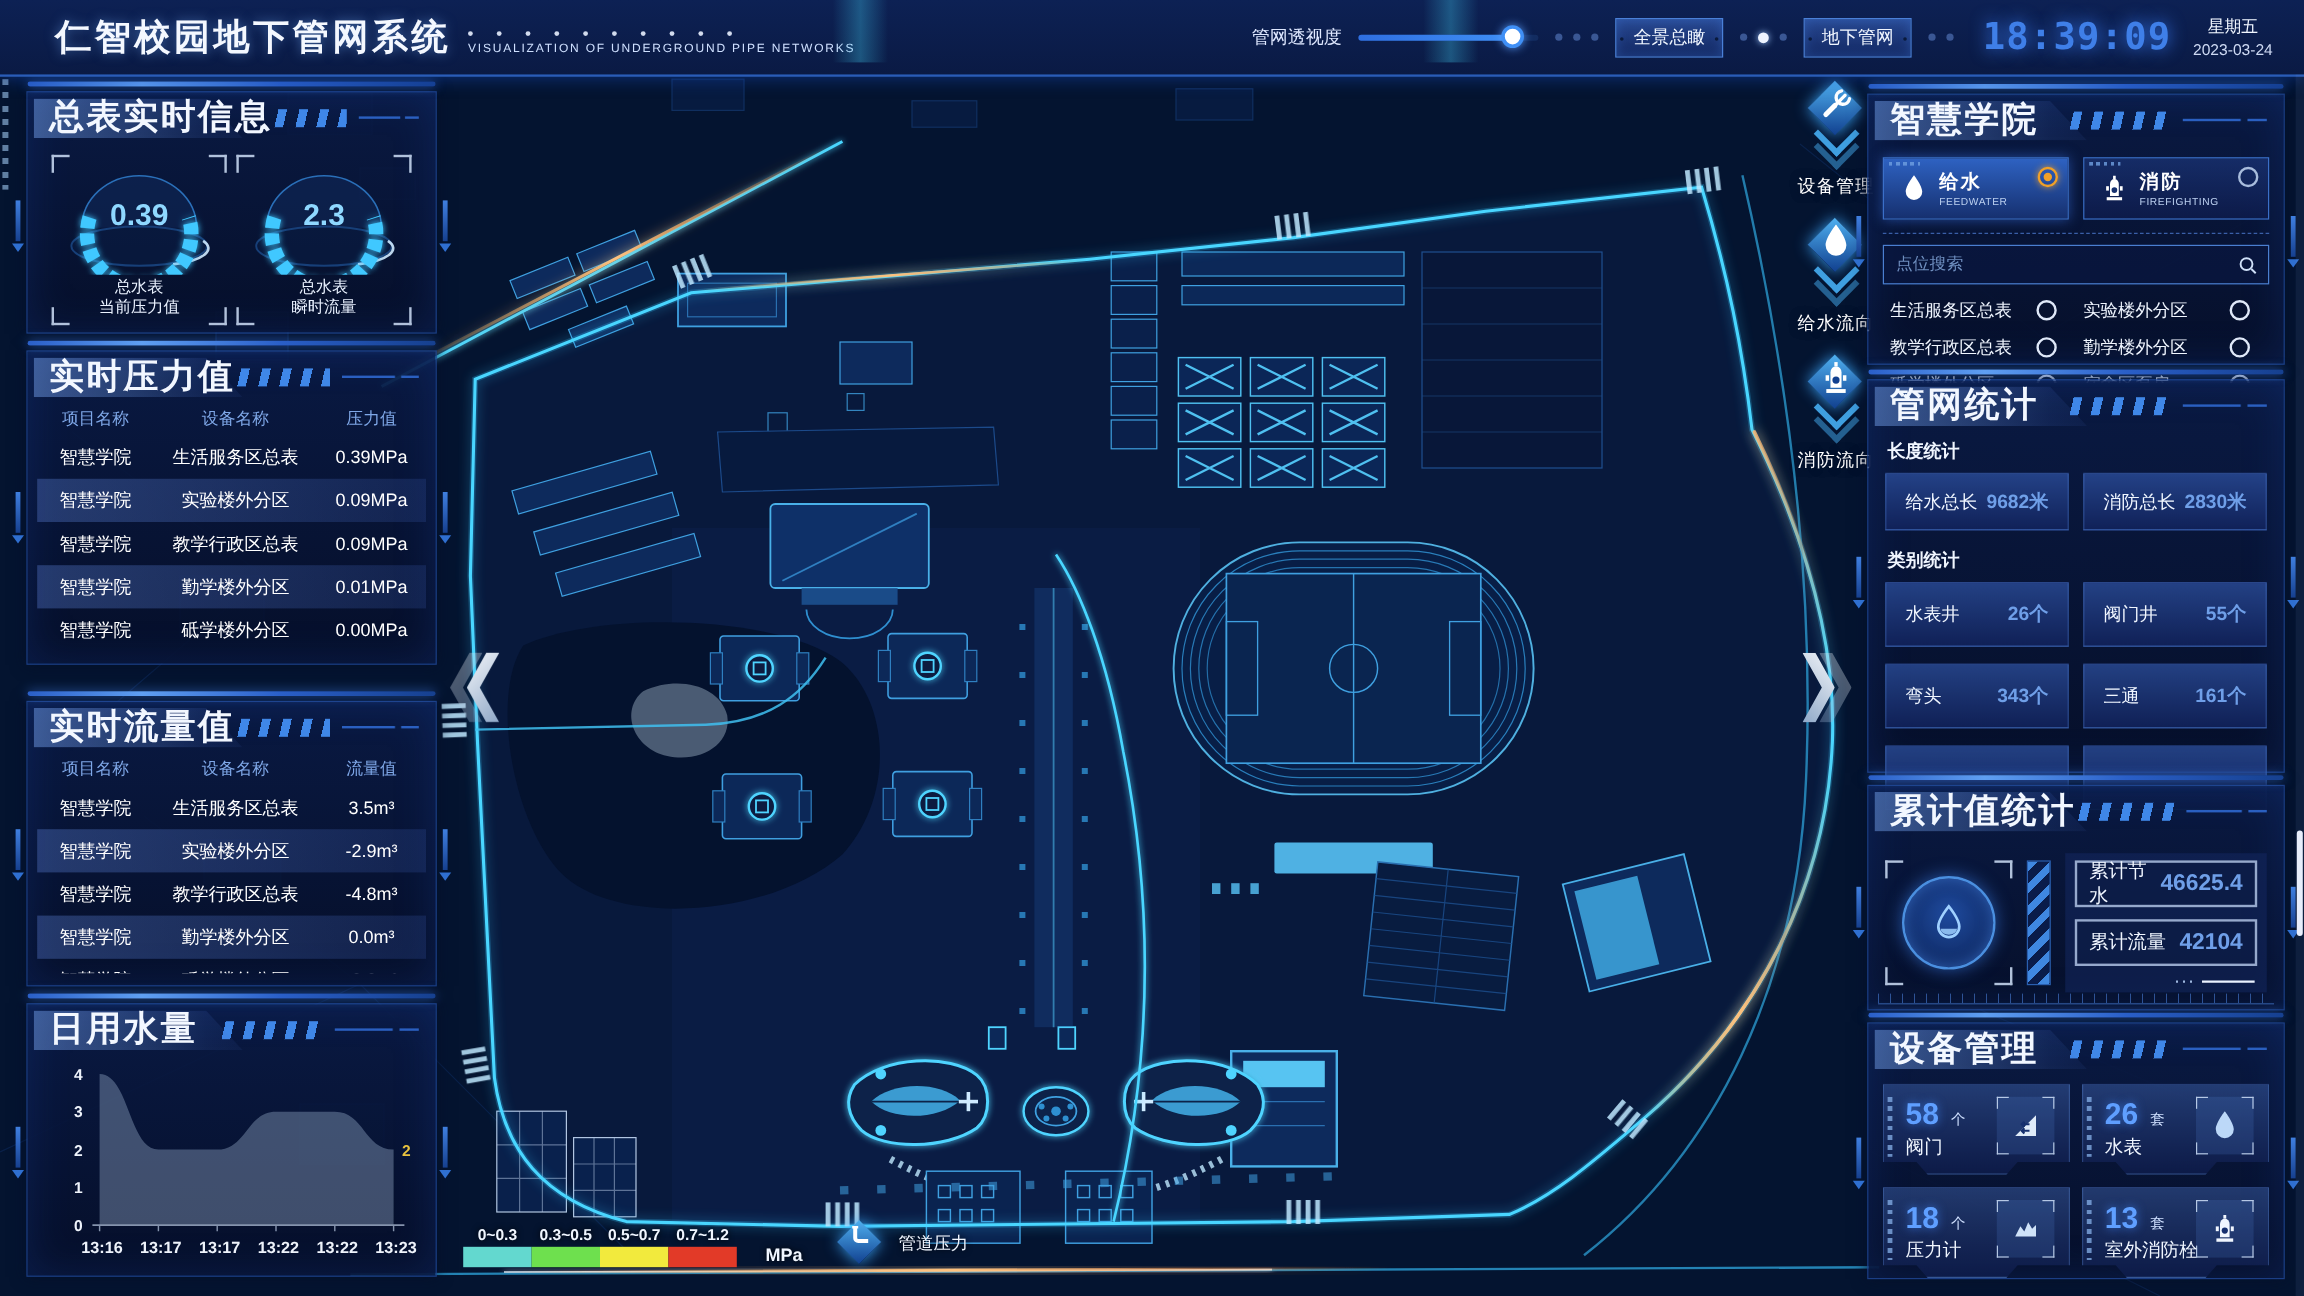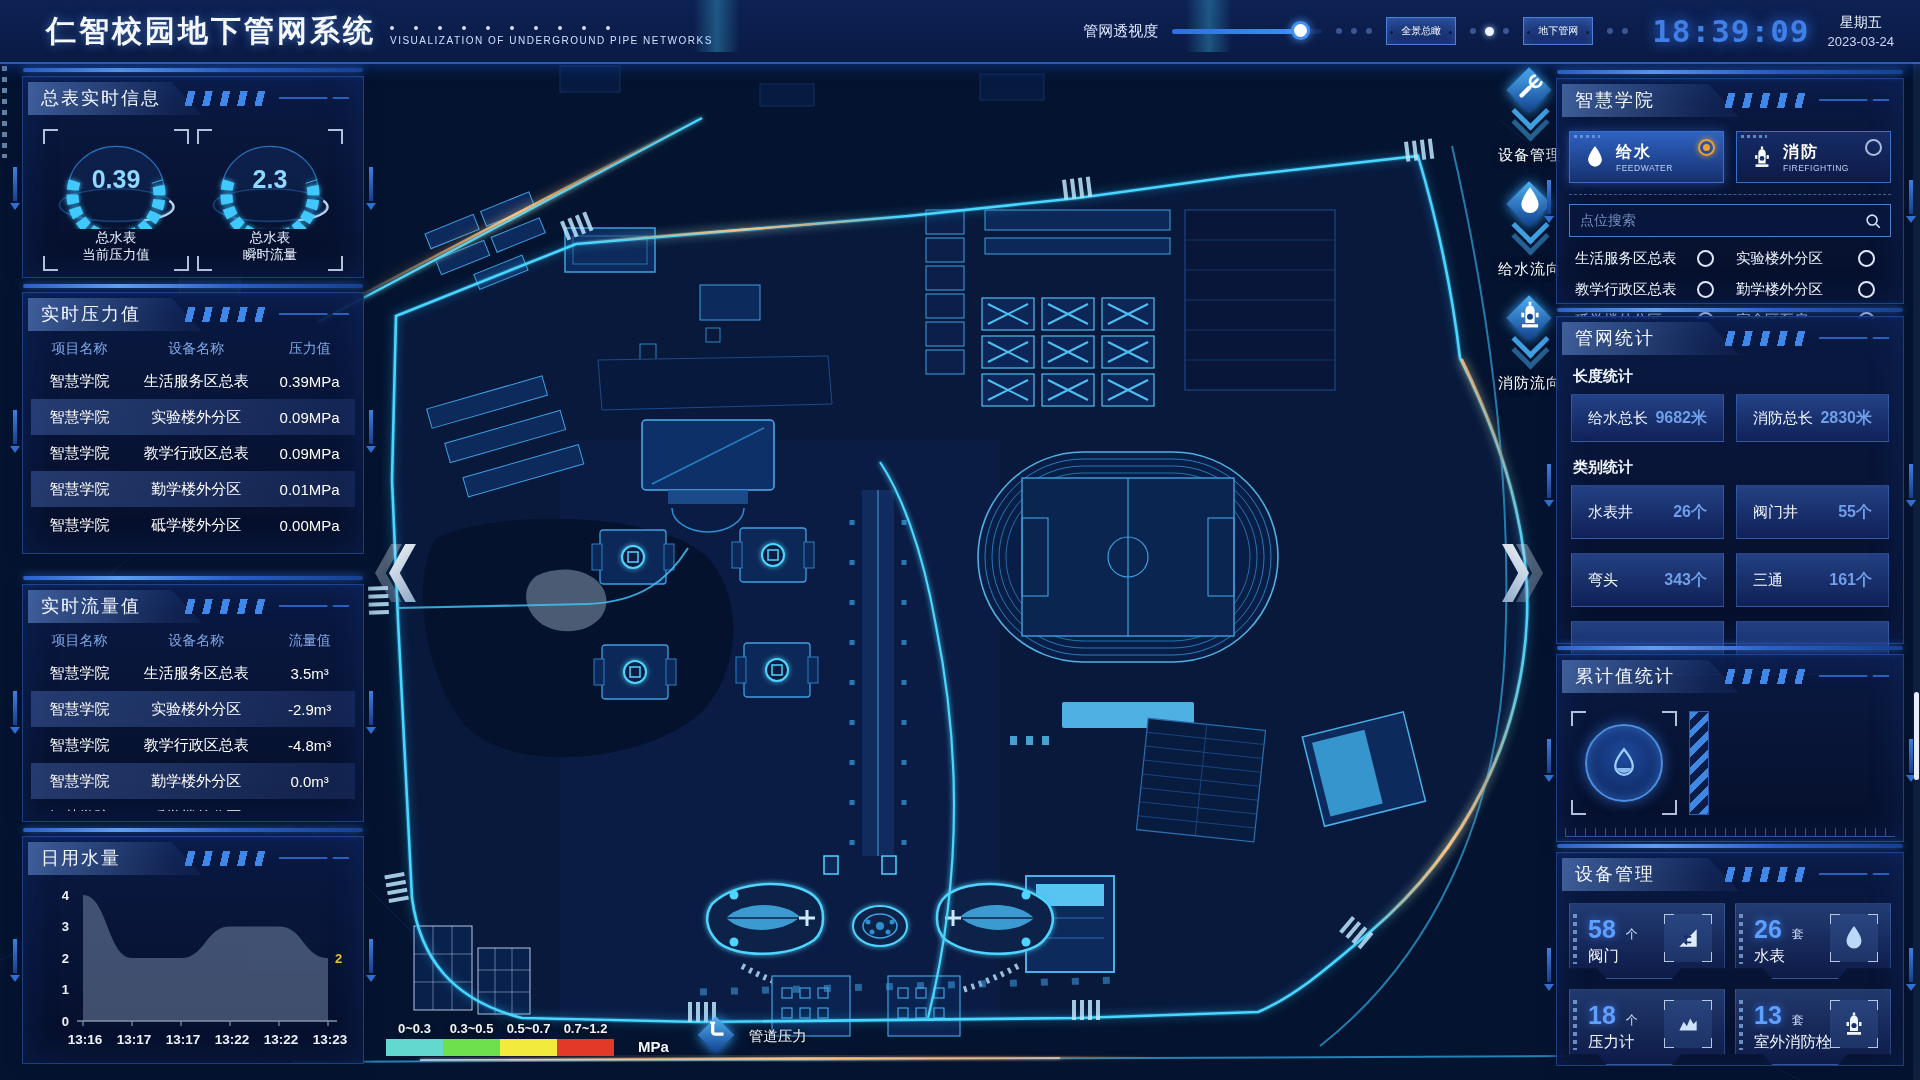--- a/index.html
+++ b/index.html
@@ -20,21 +20,21 @@
   .hdr-right{margin-left:auto;display:flex;align-items:center;gap:14px;margin-right:26px;}
   .op-label{font-size:15px;color:#dfe8ff;white-space:nowrap;}
   .slider{position:relative;width:150px;height:18px;}
   .slider-track{position:absolute;left:0;top:7px;width:100%;height:5px;border-radius:3px;background:#132c60;}
   .slider-fill{position:absolute;left:0;top:7px;height:5px;border-radius:3px;background:linear-gradient(90deg,#2f6fe0,#3f8ff5);}
   .slider-handle{position:absolute;top:-1px;width:19px;height:19px;border-radius:50%;background:#fff;
     border:3px solid #3f8ff5;box-sizing:border-box;box-shadow:0 0 8px rgba(90,160,255,.9);}
   .dotgrp{display:flex;gap:9px;align-items:center;}
   .dotgrp i{width:6px;height:6px;border-radius:50%;background:#3a5794;}
   .dotgrp i.bright{background:#eef4ff;width:9px;height:9px;box-shadow:0 0 6px #9fc8ff;}
-  .hdr-btn{position:relative;font-size:10px;color:#f0f6ff;padding:6px 14px;cursor:pointer;white-space:nowrap;
+  .hdr-btn{position:relative;font-size:15px;color:#f0f6ff;padding:6px 14px;cursor:pointer;white-space:nowrap;
     background:linear-gradient(180deg,rgba(62,106,200,.55),rgba(25,50,120,.55));
     border:1px solid #4a80d8;box-shadow:inset 0 0 10px rgba(70,130,230,.35);}
   .hdr-btn::before,.hdr-btn::after{content:'';position:absolute;top:50%;width:3px;height:3px;border-radius:50%;background:#0a1a3c;}
   .hdr-btn::before{left:3px}.hdr-btn::after{right:3px}
   .clock{display:flex;align-items:center;gap:18px;margin-left:10px;}
   .clock-time{font-size:31px;font-weight:bold;color:#3f7fe8;letter-spacing:1px;
     text-shadow:0 0 14px rgba(60,130,255,.9);font-family:"DejaVu Sans Mono","Liberation Mono",monospace;}
   .clock-dw{display:flex;flex-direction:column;align-items:center;gap:2px;}
   .clock-week{font-size:14px;color:#f0f6ff;}
   .clock-date{font-size:13px;color:#cdd9f2;}
@@ -45,21 +45,21 @@
     border:1px solid #1b3e85;box-shadow:inset 0 0 34px rgba(25,70,160,.28),0 0 12px rgba(5,15,40,.8);}
   .pnl::before{content:'';position:absolute;top:-9px;left:0;right:0;height:4px;border-radius:2px;
     background:linear-gradient(90deg,#2a5fc8,#5f9ff2 28%,#2a5fc8 62%,#16408f);box-shadow:0 0 9px rgba(70,140,255,.65);}
   .sd{position:absolute;top:45%;width:4px;height:34px;background:linear-gradient(180deg,#3f7fe0,#16408f);}
   .sd::after{content:'';position:absolute;left:-3px;top:36px;border-left:5px solid transparent;border-right:5px solid transparent;border-top:7px solid #2f6fd0;}
   .sd-l{left:-10px}.sd-r{right:-10px}
   .pt{position:relative;height:42px;display:flex;align-items:center;padding:0 14px 0 18px;}
   .pt-band{position:absolute;left:5px;top:5px;height:33px;width:64%;
     background:linear-gradient(90deg,rgba(118,164,240,.48),rgba(70,110,200,.14) 66%,transparent);
     clip-path:polygon(0 0,66% 0,80% 100%,0 100%);}
-  .pt-text{font-size:18px;font-weight:normal;color:#f2f7ff;letter-spacing:2px;z-index:1;white-space:nowrap;}
+  .pt-text{font-size:29px;font-weight:bold;color:#f2f7ff;letter-spacing:2px;z-index:1;white-space:nowrap;}
   .pt-sl{width:86px;height:15px;margin-left:auto;
     background:repeating-linear-gradient(103deg,transparent 0 5px,#3f87e8 5px 12px,transparent 12px 17px);}
   .pt-line{width:70px;height:2px;margin-left:10px;background:linear-gradient(90deg,#2a5fc0 68%,transparent 70%,transparent 76%,#2a5fc0 78%);}
   
   .gwrap{display:flex;justify-content:space-between;padding:10px 20px 0 20px;}
   .gbox{position:relative;width:146px;height:142px;}
   .cor{position:absolute;width:13px;height:13px;border:2px solid #cfe0f8;opacity:.85;}
   .cor.tl{left:0;top:0;border-right:none;border-bottom:none;}
   .cor.tr{right:0;top:0;border-left:none;border-bottom:none;}
   .cor.bl{left:0;bottom:0;border-right:none;border-top:none;}
@@ -857,20 +857,31 @@
           <i class="cor bl"></i>
           <i class="cor br"></i>
         <div class="acc-circle">
             <svg width="30" height="34" viewBox="0 0 24 26">
           <path d="M12,2 C12,2 5,10.5 5,15.5 a7,7 0 0 0 14,0 C19,10.5 12,2 12,2 Z" fill="none" stroke="#9fd0ff" stroke-width="1.8"></path>
           <path d="M6.5,17 a5.5,4 0 0 0 11,0 z" fill="#9fd0ff" opacity=".85"></path>
         </svg>
           </div>
       </div>
       <div class="acc-stripe"></div>
+      <div class="acc-rows">
+        <div class="acc-row">
+            <span class="lbl">累计节水</span>
+            <span class="val">46625.4</span>
+          </div>
+        <div class="acc-row">
+            <span class="lbl">累计流量</span>
+            <span class="val">42104</span>
+          </div>
+        <div class="acc-deco"></div>
+      </div>
     </div>
     <div class="ruler"></div>
   </div>
 
   <div class="pnl" style="left:1556px;top:852px;width:346px;height:212px">
     <i class="sd sd-l"></i>
       <i class="sd sd-r"></i>
     <div class="pt">
         <div class="pt-band"></div>
       <span class="pt-text">设备管理</span>

